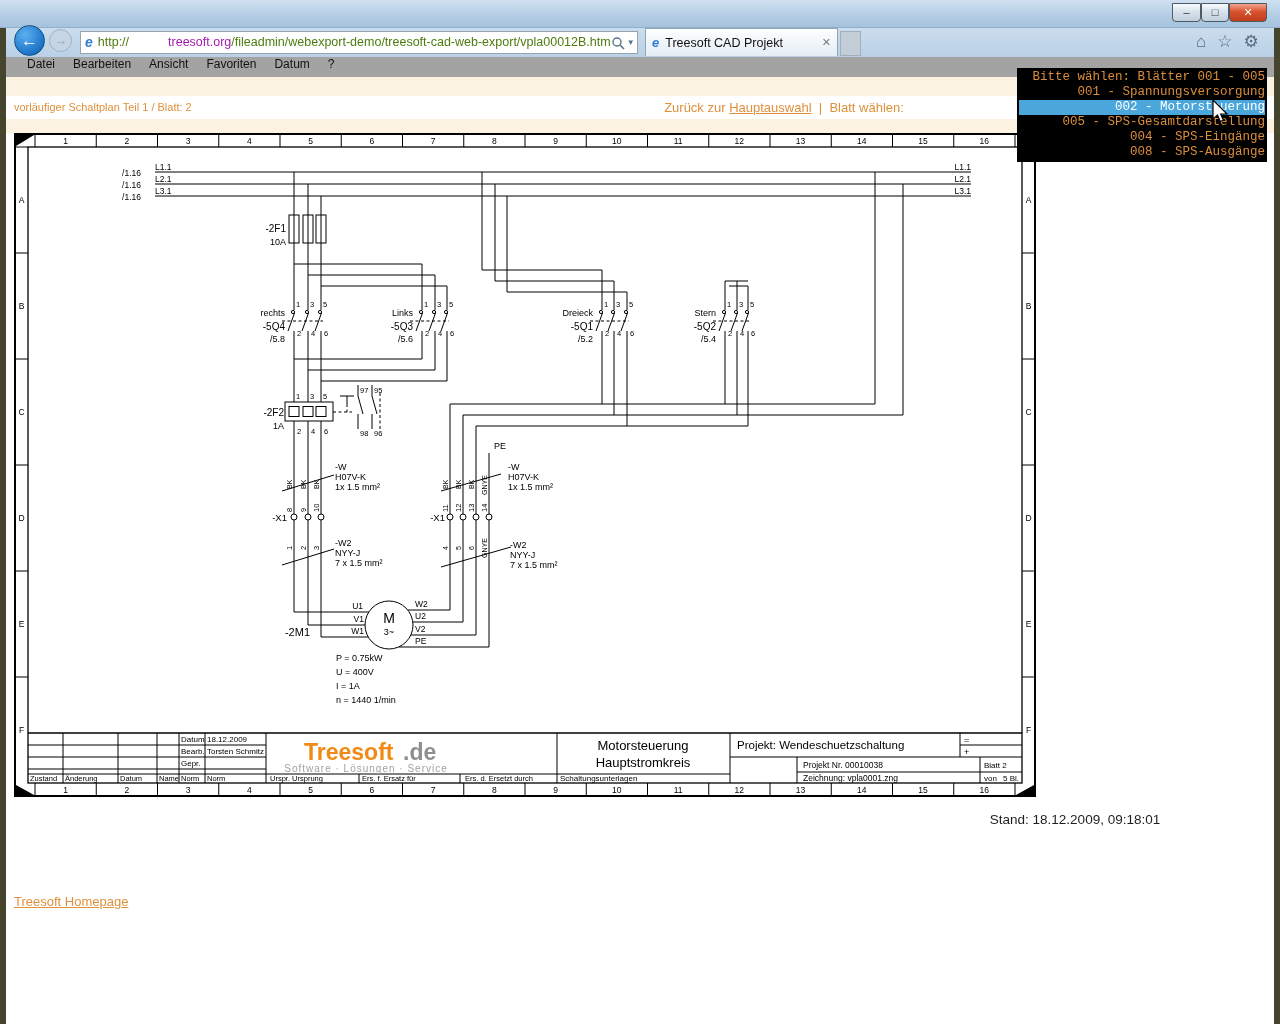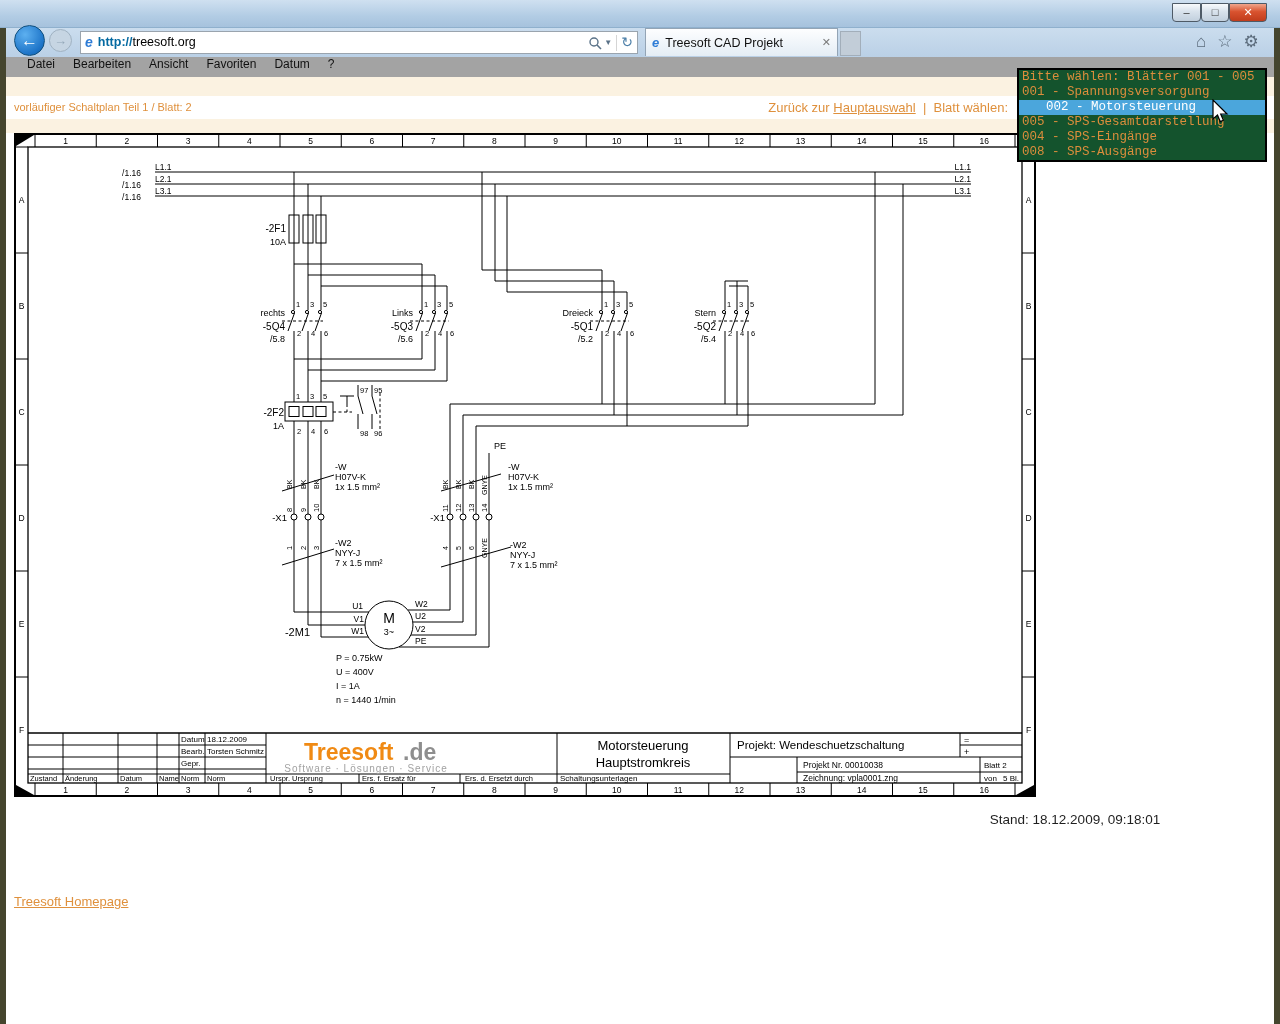--- a/index.html
+++ b/index.html
@@ -17,22 +17,22 @@
   #toolbar { left:6px; top:28px; width:1268px; height:29px;
     background:linear-gradient(#cbddee,#bad0e6); }
   #backbtn { left:14px; top:25px; width:31px; height:31px; border-radius:50%;
     background:radial-gradient(circle at 35% 30%,#5db0f0,#1d74c8 70%,#135a9e);
     border:1px solid #11507e; color:#fff; font-size:17px; font-weight:bold; text-align:center; line-height:29px; z-index:3;}
   #fwdbtn { left:49px; top:29px; width:23px; height:23px; border-radius:50%;
     background:#c6d5e3; border:1px solid #a0b2c2; color:#93a7b8; font-size:13px; text-align:center; line-height:21px;}
   #urlbox { left:80px; top:31px; width:558px; height:23px; background:#fff; border:1px solid #9aa4ae;
     font-size:12.5px; line-height:21px; white-space:nowrap; overflow:hidden; padding:0 4px; display:flex; align-items:center;}
   #urlbox .fav { color:#2e7cd6; font-weight:bold; font-style:italic; font-size:14px; margin-right:5px;}
-  .url-scheme,.url-path { color:#0369a1;font-weight:bold; }
-  .url-host { color:#000000; }
+  .url-scheme,.url-path { color:#4d7c0f; }
+  .url-host { color:#a21caf;margin-left:39px; }
   #url-icons { margin-left:auto; display:flex; align-items:center; color:#5a7288; font-size:12px;}
   #url-icons .sep { width:1px; height:16px; background:#d5d5d5; margin:0 4px; }
   #tab { left:645px; top:28px; width:193px; height:28px;
     background:linear-gradient(#fdfeff,#e4edf5); border:1px solid #93a4b5; border-bottom:none;
     display:flex; align-items:center; font-size:12.5px; padding:0 6px; color:#111; }
   #tab .fav { color:#2e7cd6; font-weight:bold; font-style:italic; font-size:13px; margin-right:6px;}
   #tab .close { margin-left:auto; color:#7a7a7a; font-size:11px; }
   #tabstub { left:840px; top:31px; width:21px; height:25px; background:#c2cdd8; border:1px solid #a2aeba; }
   #chromeicons { left:1196px; top:30px; width:78px; height:24px; display:flex; gap:11px;
     color:#5c6c7c; font-size:17px; line-height:24px;}
@@ -40,28 +40,28 @@
     display:flex; padding-left:12px; color:#111; }
   #menubar span { padding:0 9px; }
 
   
   #page { left:6px; top:77px; width:1268px; height:947px; background:#ffffff; }
   .cream { background:#fbf2e1; }
   #band1 { left:6px; top:77px; width:1268px; height:19px; }
   #band2 { left:6px; top:119px; width:1268px; height:14px; }
   #hdrleft { left:14px; top:96px; width:640px; height:23px; font-size:11px; line-height:23px; color:#df903c; }
   #hdrright { left:560px; top:96px; width:448px; height:23px; font-size:13px; line-height:23px;
-    color:#df903c; text-align:right; }
+    color:#df903c; text-align:center; }
   #hdrright a { color:#df903c; }
   #standline { left:880px; top:812px; width:390px; font-size:13.5px; color:#1f1f1f; text-align:center; }
   #homelink { left:14px; top:894px; font-size:13px; color:#df903c; text-decoration:underline;text-align:center; }
 
   
-  #sheetlist { left:1017px; top:68px; width:250px; background:#14532d; border:2px solid #000; z-index:5;
-    font-family:"Liberation Mono","DejaVu Sans Mono",monospace; font-size:12.5px; color:#dc8e3c; }
+  #sheetlist { left:1017px; top:68px; width:250px; background:#000000; border:2px solid #000; z-index:5;
+    font-family:"Liberation Mono","DejaVu Sans Mono",monospace; font-size:12.5px; color:#dc8e3c;text-align:right; }
   #sheetlist .row { height:15px; line-height:15px; padding-left:3px; white-space:nowrap; }
   #sheetlist .row.sel { background:#4ba6dc; color:#fff;padding-left:27px; }
   #cursor { left:1212px; top:99px; z-index:6; }
 
   
   #drawing { left:14px; top:133px; width:1022px; height:665px; z-index:1; }
   #cad line, #cad polyline, #cad rect, #cad circle, #cad path { stroke:#000; fill:none; stroke-width:1; }
   #cad polygon { fill:#000; stroke:none; }
   #cad .fr { stroke-width:2; fill:#fff; }
   #cad .in { stroke-width:1.3; }
@@ -80,20 +80,21 @@
   <div class="winbtn" id="btn-max" style="left:1201px;width:28px;"><span>□</span></div>
   <div class="winbtn" id="btn-close" style="left:1229px;width:38px;"><span>✕</span></div>
 </div>
 <div class="abs" id="toolbar"></div>
 <div class="abs" id="backbtn"><span>←</span></div>
 <div class="abs" id="fwdbtn"><span>→</span></div>
 <div class="abs" id="urlbox">
   <span class="fav">e</span>
   <span class="url-scheme">http://</span>
     <span class="url-host">treesoft.org</span>
+    <span class="url-path">/fileadmin/webexport-demo/treesoft-cad-web-export/vpla00012B.htm</span>
   <span id="url-icons">
     <svg width="14" height="14" viewBox="0 0 14 14">
         <circle cx="6" cy="6" r="4" fill="none" stroke="#5a7288" stroke-width="1.4"></circle>
         <line x1="9" y1="9" x2="13" y2="13" stroke="#5a7288" stroke-width="1.6"></line>
       </svg>
     <span style="font-size:8px;margin-left:2px;">▼</span>
     <span class="sep"></span>
     <span style="font-size:14px;color:#4c7fa8;">↻</span>
   </span>
 </div>

